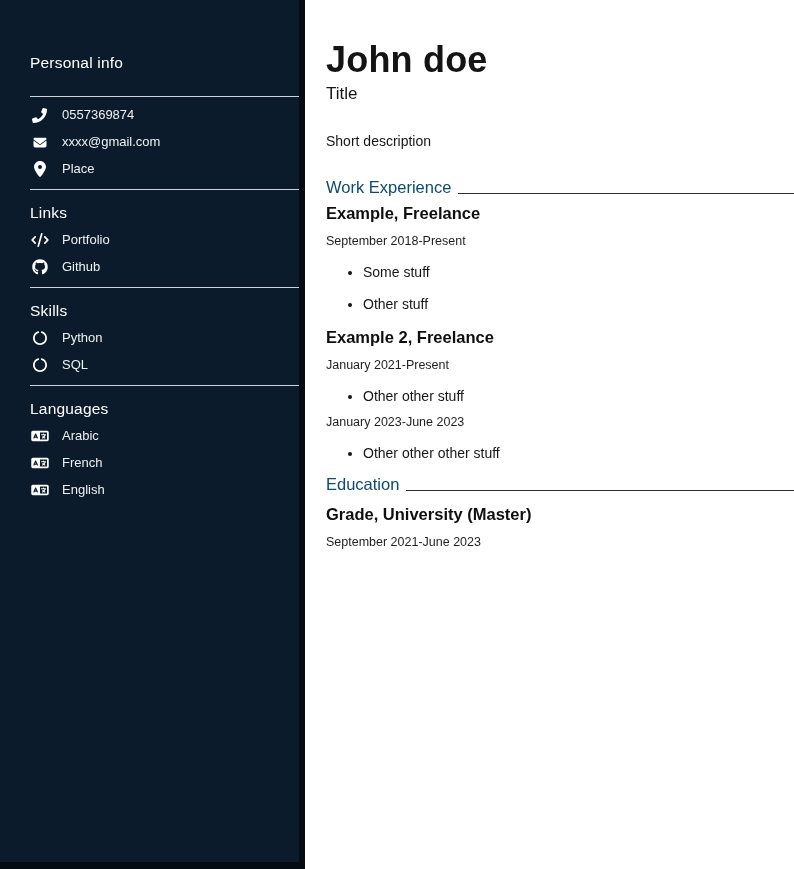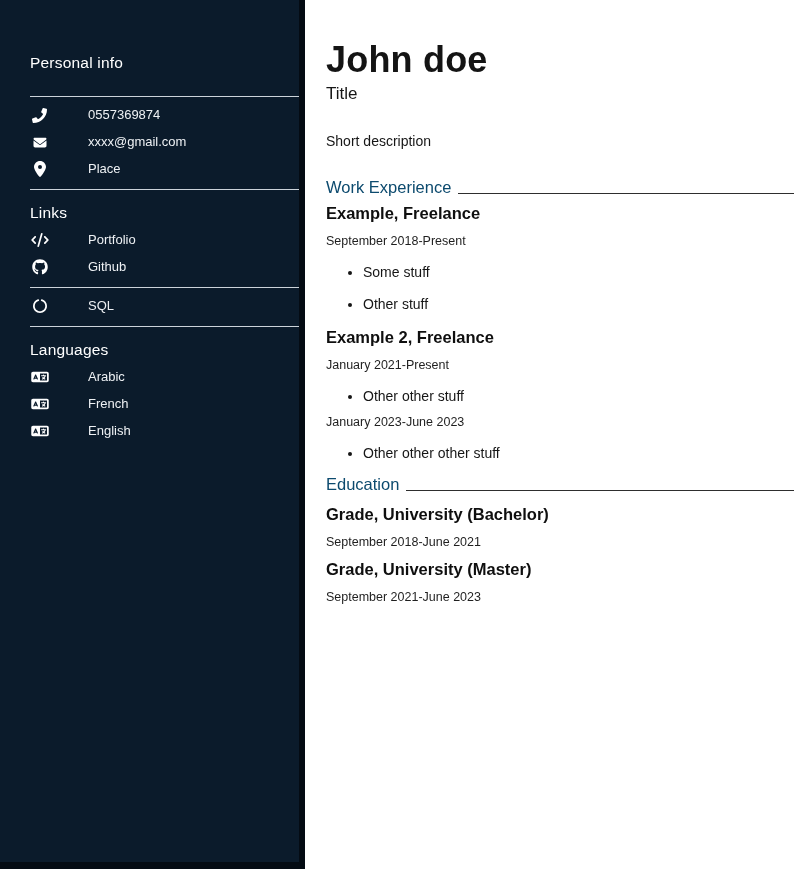--- a/index.html
+++ b/index.html
@@ -32,21 +32,21 @@
   .side-section .side-heading { margin-top: 13px; }
   hr.side-sep {
     border: none; border-top: 1px solid #ccd3da;
     margin: 24px 0 0 0; height: 0;
   }
   .side-section hr.side-sep { margin-top: 11px; }
   ul.side-list { list-style: none; margin: 1px 0 0; padding: 0; }
   ul.side-list li {
     display: flex; align-items: center;
     margin: 9px 0;
-    font-size: 13px; line-height: 18px; color: #eef1f4; gap: 26px;
+    font-size: 13px; line-height: 18px; color: #eef1f4;
   }
   .icon-box {
     width: 19px; min-width: 19px; height: 18px;
     display: flex; align-items: center; justify-content: center;
     margin-right: 13px;
   }
   .icon-box svg { fill: #ffffff; }
 
   
   .main {
@@ -146,21 +146,30 @@
                 <path d="M165.9 397.4c0 2-2.3 3.6-5.2 3.6-3.3.3-5.6-1.3-5.6-3.6 0-2 2.3-3.6 5.2-3.6 3-.3 5.6 1.3 5.6 3.6zm-31.1-4.5c-.7 2 1.3 4.3 4.3 4.9 2.6 1 5.6 0 6.2-2s-1.3-4.3-4.3-5.2c-2.6-.7-5.5.3-6.2 2.3zm44.2-1.7c-2.9.7-4.9 2.6-4.6 4.9.3 2 2.9 3.3 5.9 2.6 2.9-.7 4.9-2.6 4.6-4.6-.3-1.9-3-3.2-5.9-2.9zM244.8 8C106.1 8 0 113.3 0 252c0 110.9 69.8 205.8 169.5 239.2 12.8 2.3 17.3-5.6 17.3-12.1 0-6.2-.3-40.4-.3-61.4 0 0-70 15-84.7-29.8 0 0-11.4-29.1-27.8-36.6 0 0-22.9-15.7 1.6-15.4 0 0 24.9 2 38.6 25.8 21.9 38.6 58.6 27.5 72.9 20.9 2.3-16 8.8-27.1 16-33.7-55.9-6.2-112.3-14.3-112.3-110.5 0-27.5 7.6-41.3 23.6-58.9-2.6-6.5-11.1-33.3 2.6-67.9 20.9-6.5 69 27 69 27 20-5.6 41.5-8.5 62.8-8.5s42.8 2.9 62.8 8.5c0 0 48.1-33.6 69-27 13.7 34.7 5.2 61.4 2.6 67.9 16 17.7 25.8 31.5 25.8 58.9 0 96.5-58.9 104.2-114.8 110.5 9.2 7.9 17 22.9 17 46.4 0 33.7-.3 75.4-.3 83.6 0 6.5 4.6 14.4 17.3 12.1C428.2 457.8 496 362.9 496 252 496 113.3 389.9 8 244.8 8z"></path>
               </svg>
           </span>
           <span>Github</span>
         </li>
       </ul>
     </section>
 
     <section class="side-section">
       <hr class="side-sep">
+      <h2 class="side-heading">Skills</h2>
       <ul class="side-list">
+        <li>
+          <span class="icon-box">
+            <svg width="14" height="14" viewBox="0 0 512 512">
+                <path d="M222.7 32.1c5 16.9-4.6 34.8-21.5 39.8C121.8 95.6 64 169.1 64 256c0 106 86 192 192 192s192-86 192-192c0-86.9-57.8-160.4-137.1-184.1c-16.9-5-26.6-22.9-21.5-39.8s22.9-26.6 39.8-21.5C434.9 42.1 512 140 512 256c0 141.4-114.6 256-256 256S0 397.4 0 256C0 140 77.1 42.1 182.9 10.6c16.9-5 34.8 4.6 39.8 21.5z"></path>
+              </svg>
+          </span>
+          <span>Python</span>
+        </li>
         <li>
           <span class="icon-box">
             <svg width="14" height="14" viewBox="0 0 512 512">
                 <path d="M222.7 32.1c5 16.9-4.6 34.8-21.5 39.8C121.8 95.6 64 169.1 64 256c0 106 86 192 192 192s192-86 192-192c0-86.9-57.8-160.4-137.1-184.1c-16.9-5-26.6-22.9-21.5-39.8s22.9-26.6 39.8-21.5C434.9 42.1 512 140 512 256c0 141.4-114.6 256-256 256S0 397.4 0 256C0 140 77.1 42.1 182.9 10.6c16.9-5 34.8 4.6 39.8 21.5z"></path>
               </svg>
           </span>
           <span>SQL</span>
         </li>
       </ul>
     </section>
@@ -231,24 +240,20 @@
         <li>Other other other stuff</li>
       </ul>
     </div>
 
     <div class="edu">
       <h2 class="rule-heading after-list">
         <span>Education</span>
         <span class="rule"></span>
       </h2>
 
-      <div class="entry">
-        <h3>Grade, University (Bachelor)</h3>
-        <p class="period">September 2018-June 2021</p>
-      </div>
 
       <div class="entry">
         <h3>Grade, University (Master)</h3>
         <p class="period">September 2021-June 2023</p>
       </div>
     </div>
 
   </main>
 </div>
 

